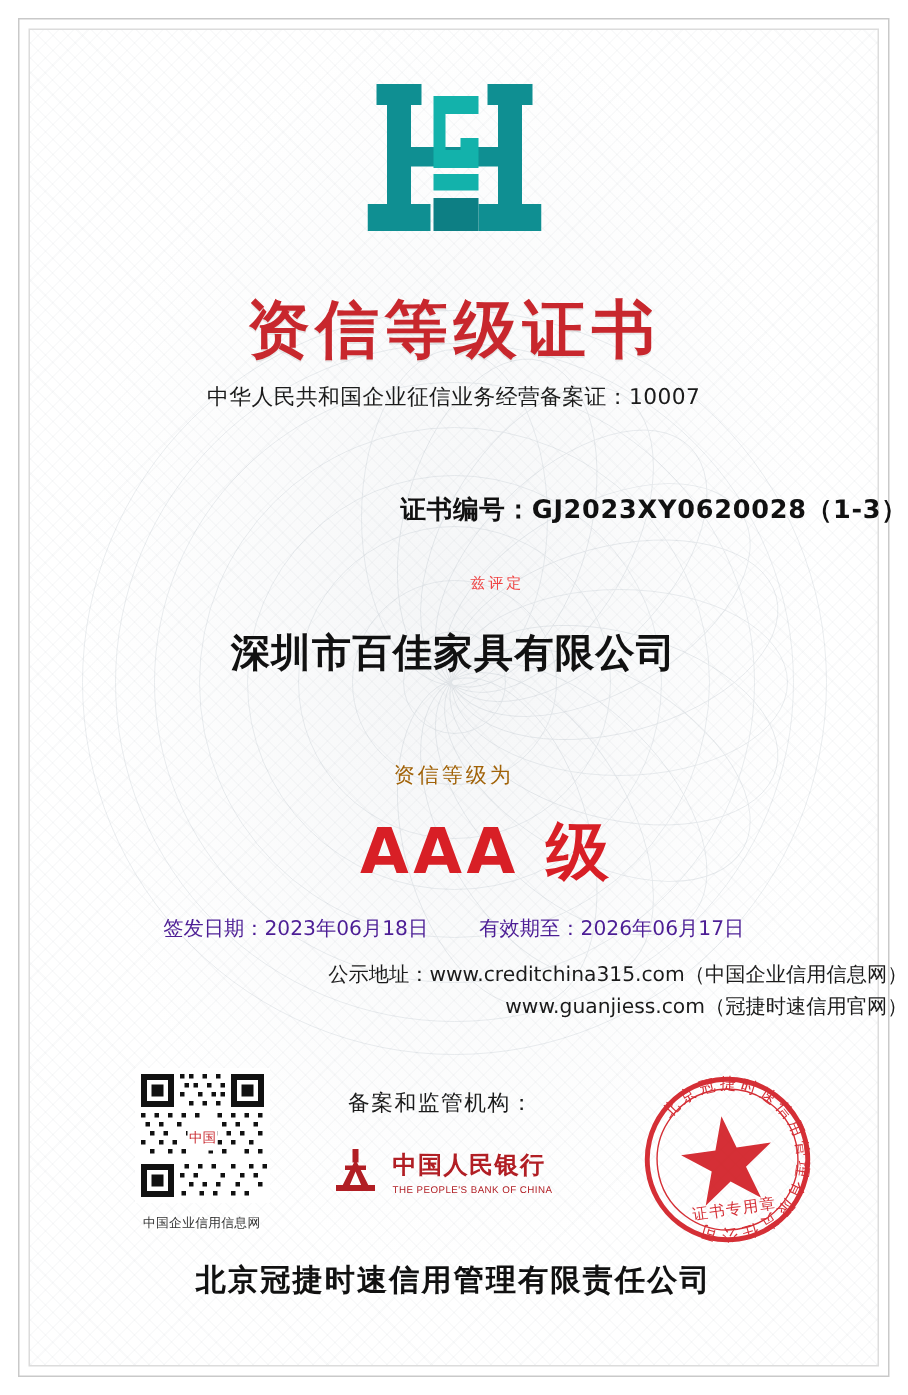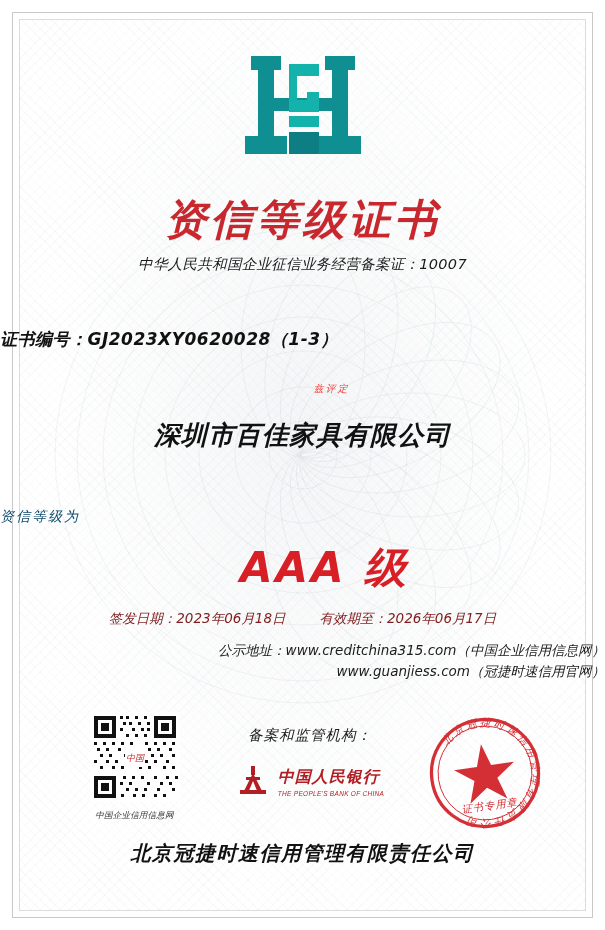--- a/index.html
+++ b/index.html
@@ -13,21 +13,20 @@
     font-family: "Liberation Serif", serif;
     overflow: hidden;
   }
 
   #certificate {
     position: relative;
     width: 605px;
     height: 930px;
     background: #ffffff;
     box-sizing: border-box;
-    font-style: italic;
   }
 
   
   .border-outer {
     position: absolute;
     left: 12px;
     top: 12px;
     right: 12px;
     bottom: 12px;
     border: 1px solid #c9c9c9;
@@ -110,21 +109,21 @@
     font-size: 14.5px;
     color: #1b1b1b;
     letter-spacing: 0.3px;
   }
 
   .cert-number {
     position: absolute;
     top: 328px;
     left: 0;
     width: 100%;
-    text-align: left;
+    text-align: right;
     font-family: "DejaVu Sans", sans-serif;
     font-weight: bold;
     font-size: 17px;
     color: #111111;
     letter-spacing: 0.5px;
   }
 
   .award-lead {
     position: absolute;
     top: 382px;
@@ -149,23 +148,24 @@
     font-size: 26px;
     color: #111111;
     letter-spacing: 1px;
   }
 
   .grade-lead {
     position: absolute;
     top: 508px;
     left: 0;
     width: 100%;
+    text-align: center;
     font-family: "DejaVu Sans", sans-serif;
     font-size: 14px;
-    color: #0c4a6e;
+    color: #a16207;
     letter-spacing: 2px;
   }
 
   .grade-value {
     position: absolute;
     top: 540px;
     left: 0;
     width: 100%;
     text-align: center;
     font-family: "DejaVu Sans", sans-serif;
@@ -180,21 +180,21 @@
   .dates-row {
     position: absolute;
     top: 610px;
     left: 0;
     width: 100%;
     display: flex;
     justify-content: center;
     gap: 34px;
     font-family: "DejaVu Sans", sans-serif;
     font-size: 13.5px;
-    color: #7f1d1d;
+    color: #4c1d95;
   }
 
   .publish-block {
     position: absolute;
     top: 640px;
     left: 0;
     width: 100%;
     text-align: right;
     font-family: "DejaVu Sans", sans-serif;
     font-size: 13.5px;
@@ -227,21 +227,21 @@
     margin-top: 8px;
     font-family: "DejaVu Sans", sans-serif;
     font-size: 8.5px;
     color: #333333;
     letter-spacing: 0.2px;
   }
 
   
   .regulator-wrap {
     position: absolute;
-    left: 210px;
+    left: 194px;
     top: 726px;
     width: 200px;
     text-align: center;
   }
   .regulator-label {
     font-family: "DejaVu Sans", sans-serif;
     font-size: 14.5px;
     color: #1b1b1b;
     letter-spacing: 1px;
   }

